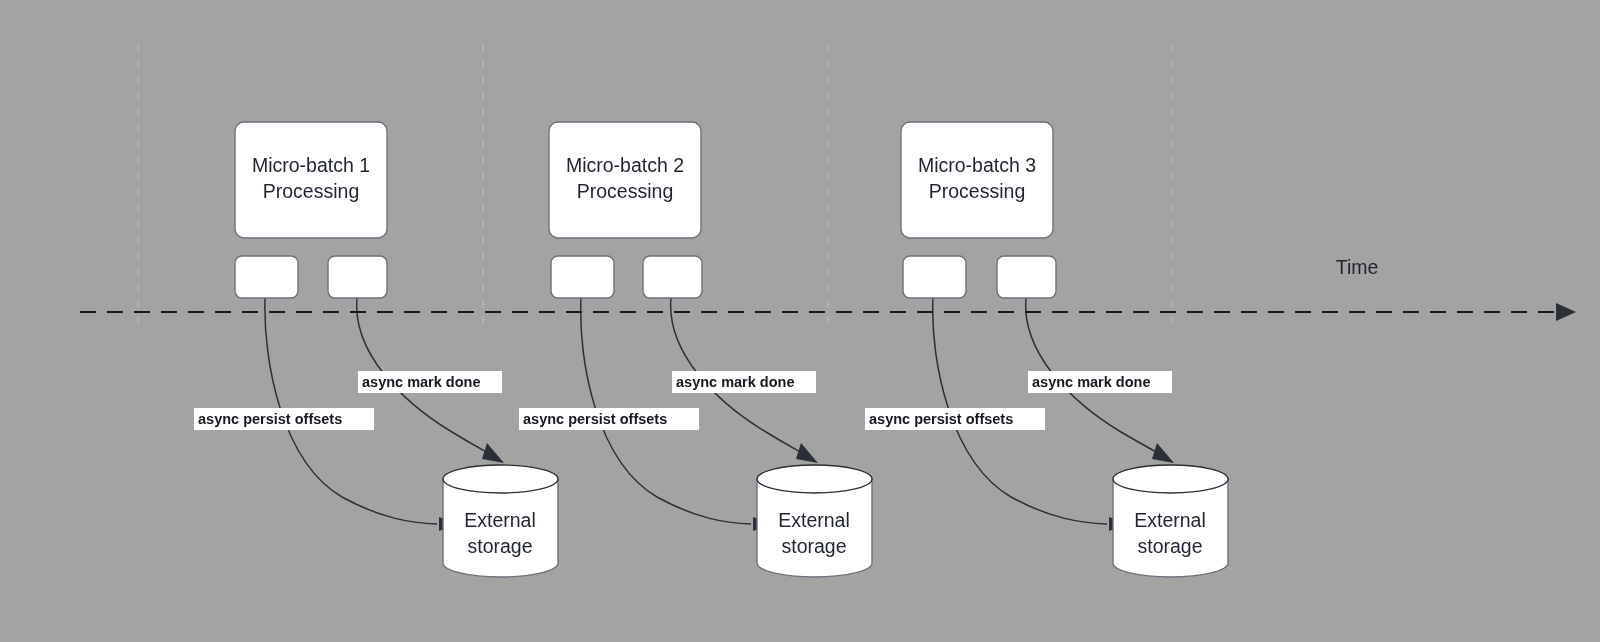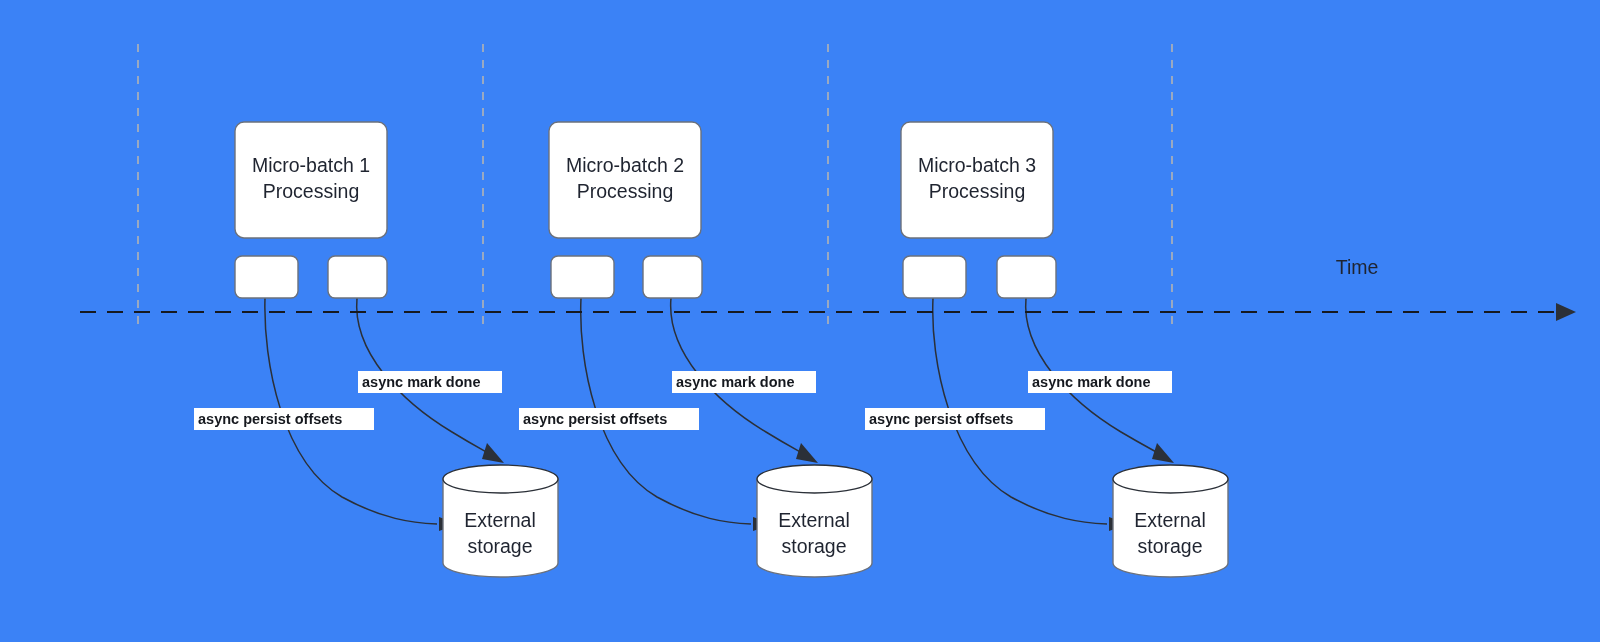--- a/index.html
+++ b/index.html
@@ -7,21 +7,21 @@
     padding: 0;
     background: #ffffff;
   }
   body {
     font-family: "Liberation Sans", sans-serif;
   }
   #canvas {
     position: relative;
     width: 1600px;
     height: 642px;
-    background: #3b82f6;
+    background: #a3a3a3;
     overflow: hidden;
   }
   #diagram-svg {
     position: absolute;
     left: 0;
     top: 0;
     width: 1600px;
     height: 642px;
   }
   .batch-label {

